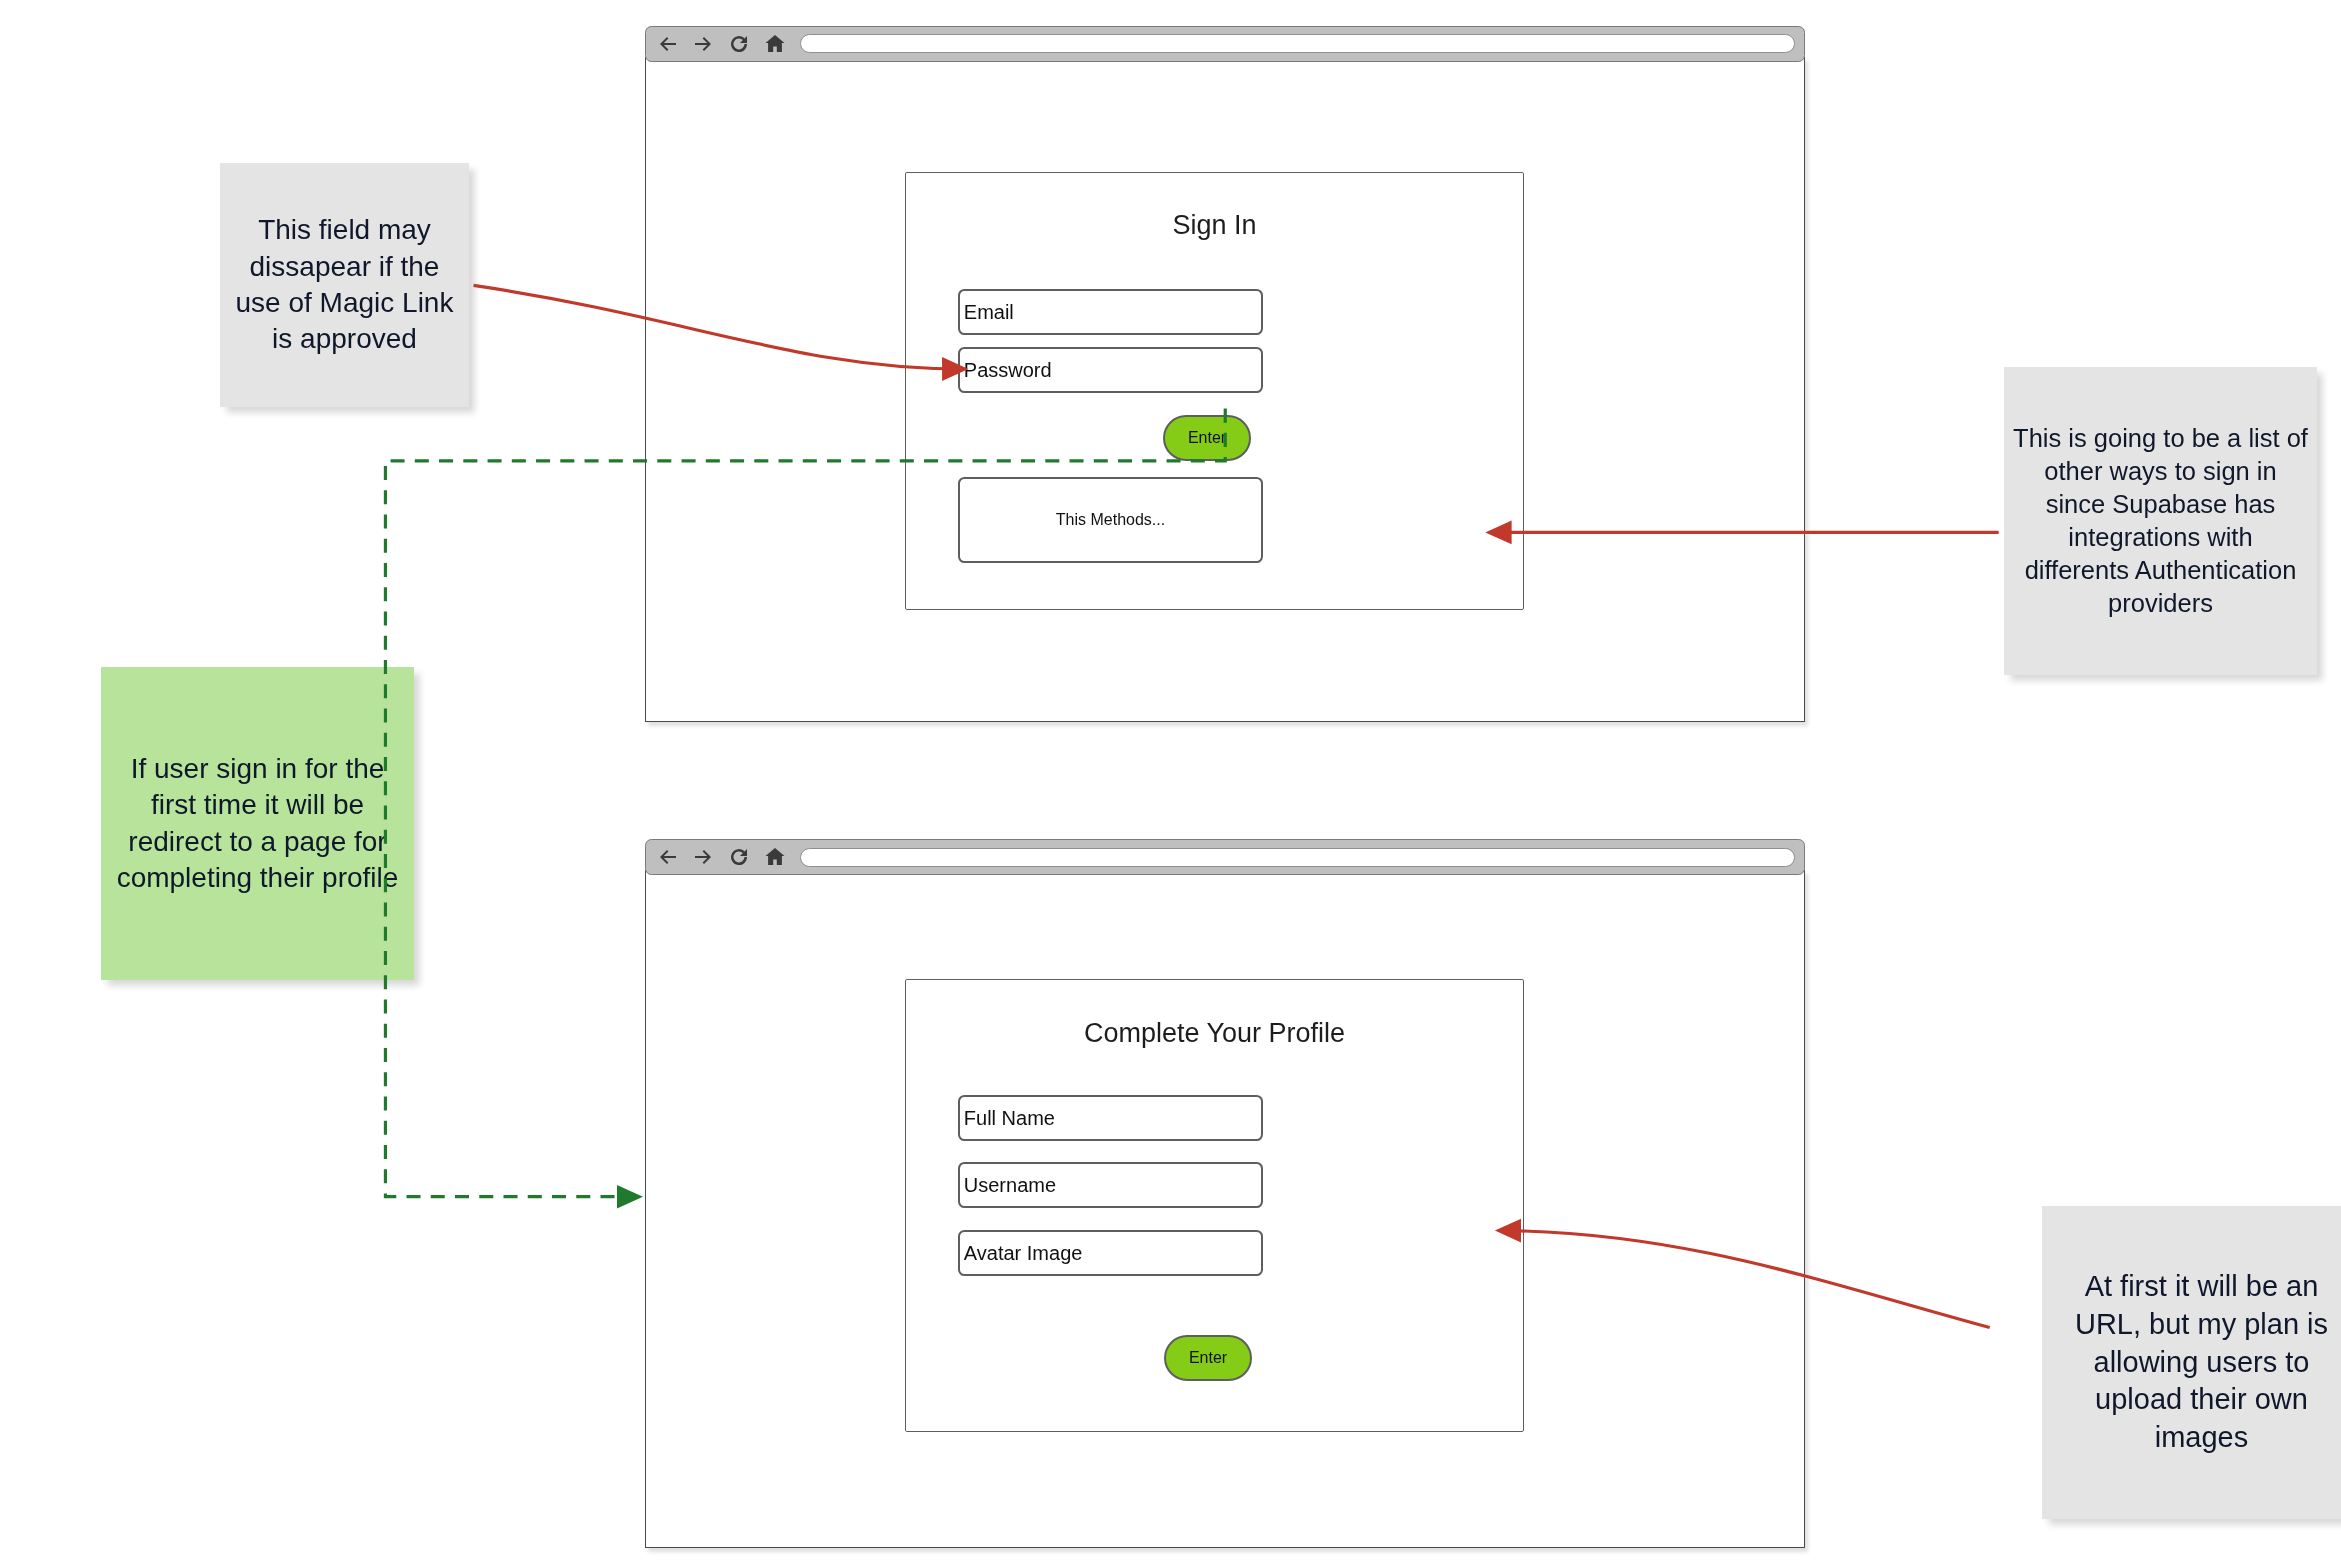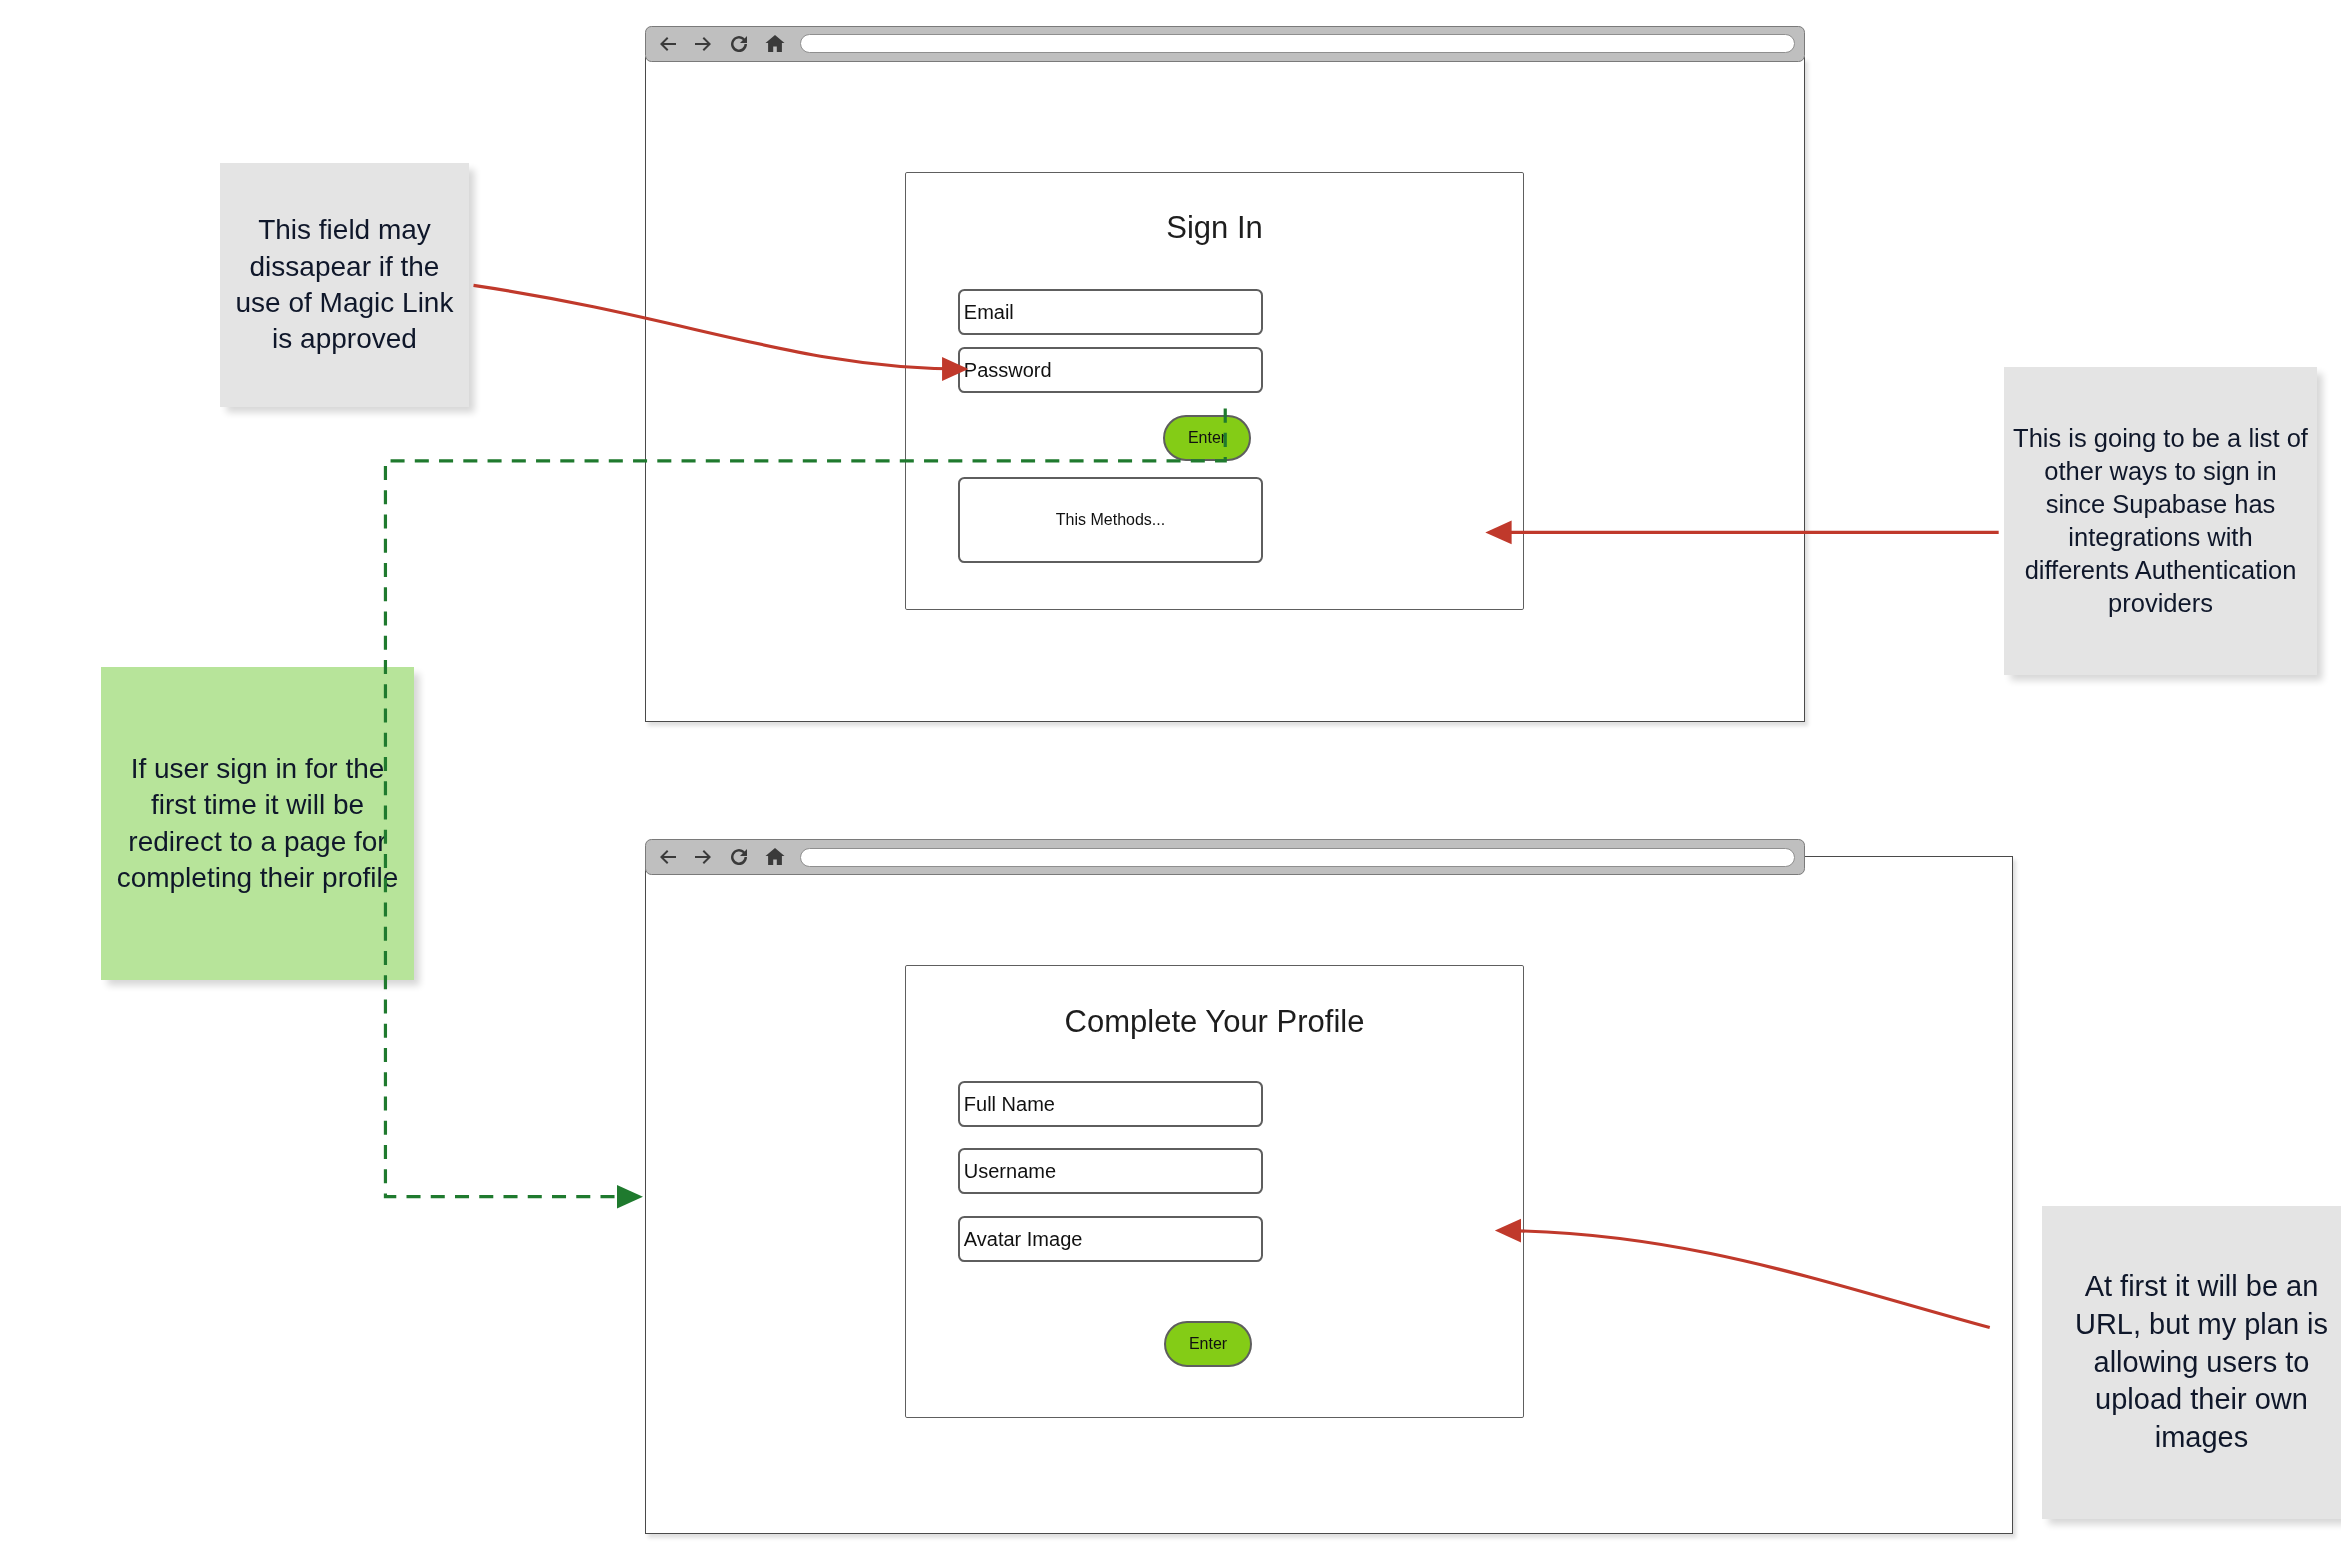--- a/index.html
+++ b/index.html
@@ -63,21 +63,21 @@
   .card {
     position: absolute;
     border: 1.9px solid #5e5e5e;
     background: #ffffff;
     border-radius: 1.9px;
   }
   .card-title {
     position: absolute; left: 0; right: 0;
     text-align: center;
     color: #1d1d1d;
-    font-size: 31px;
+    font-size: 27px;
     font-weight: 400;
   }
   .wf-input {
     position: absolute;
     border: 2.6px solid #5e5e5e;
     border-radius: 6.4px;
     background: #ffffff;
   }
   .wf-input .lbl {
     position: absolute; left: 3.8px;
@@ -200,21 +200,21 @@
         </svg>
       </span>
       <span class="nav-icon">
         <svg width="24" height="24" viewBox="0 0 24 24">
           <path d="M12 3 2.5 11h2.6v9h5.1v-5.6h3.6V20h5.1v-9h2.6z" fill="#3a3a3a"></path>
         </svg>
       </span>
       <span class="url-bar" placeholder=""></span>
     </div>
 
-    <div class="viewport" style="top:17px; width:1368px; height:678px;">
+    <div class="viewport" style="top:31px; width:1160px; height:678px;">
 
       <div class="card" style="left:259px; top:108px; width:619px; height:453px;">
 
         <div class="card-title" style="top:38px;">Complete Your Profile</div>
 
         <div class="wf-input" style="left:52px; top:115px; width:305px; height:46px;">
           <span class="lbl">Full Name</span>
         </div>
 
         <div class="wf-input" style="left:52px; top:182px; width:305px; height:46px;">

